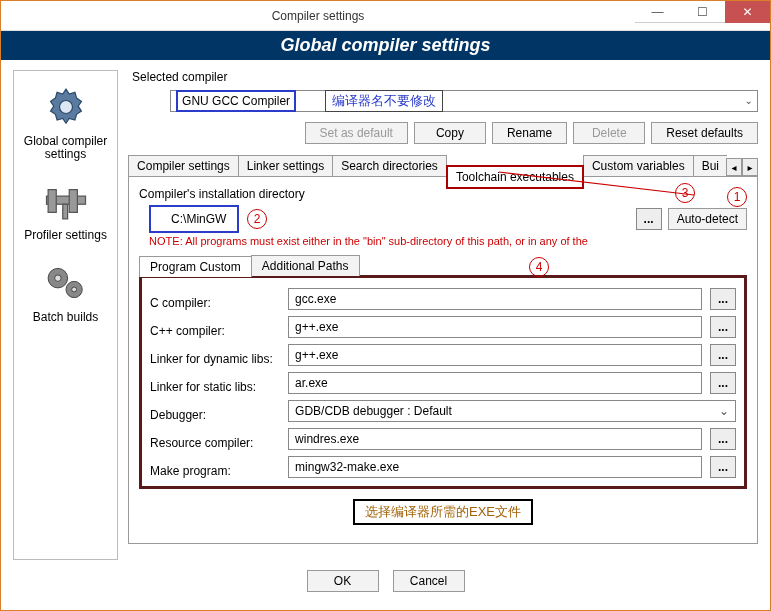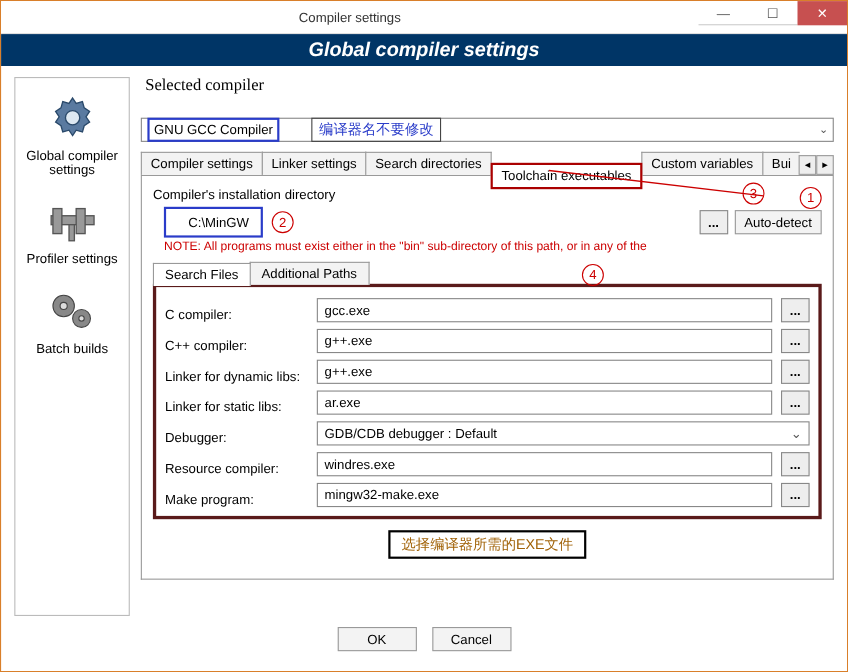--- a/index.html
+++ b/index.html
@@ -10,21 +10,21 @@
 .winbtn { width: 45px; height: 22px; display: flex; align-items: center; justify-content: center; cursor: pointer; margin-top:0; }
 .winbtn.min, .winbtn.max { background: #fff; color:#555; border-bottom:1px solid #ccc; }
 .winbtn.close { background: #c75050; color: #fff; }
 .banner { background: #003566; color: #fff; font-weight: bold; font-size: 18px; text-align: center; padding: 4px 0; font-style: italic; }
 .main { display: flex; padding: 10px 12px 0 12px; gap: 10px; }
 .sidebar { width: 125px; border: 1px solid #bbb; padding: 6px 4px; display: flex; flex-direction: column; gap: 6px; align-items: center; height: 490px; }
 .side-item { display: flex; flex-direction: column; align-items: center; text-align: center; font-size: 12px; cursor: pointer; padding: 4px 2px; width: 100%; }
 .side-item svg { width: 60px; height: 52px; }
 .side-item .lbl { margin-top: 2px; line-height: 1.1; }
 .content { flex: 1; display: flex; flex-direction: column; }
-.fieldset-lbl { font-size: 15px; margin-bottom: 20px; margin-left: 4px; font-family: Liberation Serif, serif; }
+.fieldset-lbl { font-size: 12px; margin-bottom: 6px; margin-left: 4px; }
 .compiler-row { display: flex; align-items: center; gap: 0; margin-bottom: 6px; }
 .compiler-select { flex: 1; border: 1px solid #888; height: 22px; display: flex; align-items: center; padding: 0 6px; background: #fff; position: relative; }
 .compiler-select .arrow { position: absolute; right: 4px; top: 4px; font-size: 10px; color: #555; }
 .inner-box { border: 2px solid #2a3cc9; padding: 2px 4px; margin: -1px; }
 .note-blue { color: #2a3cc9; font-size: 13px; margin-left: 6px; border: 1px solid #444; padding: 1px 6px; }
 .btnrow { display: flex; gap: 6px; justify-content: flex-end; margin: 4px 0 8px 0; }
 .btn { border: 1px solid #999; background: #f3f3f3; padding: 3px 14px; font-size: 12px; cursor: pointer; min-width: 72px; text-align: center; }
 .btn.disabled { color: #999; }
 .tabs { display: flex; border-bottom: 1px solid #999; position: relative; align-items:flex-end; }
 .tab { padding: 3px 8px; border: 1px solid #999; border-bottom: none; background: #f3f3f3; margin-right: -1px; font-size: 12px; cursor: pointer; white-space: nowrap; }
@@ -99,25 +99,32 @@
             <circle cx="42" cy="40" r="3" fill="#ddd"></circle>
           </g>
         </svg>
       <div class="lbl">Batch builds</div>
     </div>
   </div>
 
   <div class="content">
     <div class="fieldset-lbl">Selected compiler</div>
     <div class="compiler-row">
-      <div class="compiler-select" style="position:relative;">
+      <div class="compiler-select" style="position:relative;margin-left:42px;">
         <span class="inner-box">GNU GCC Compiler</span>
         <span style="margin-left:30px;" class="note-blue">编译器名不要修改</span>
         <span class="arrow">⌄</span>
       </div>
+    </div>
+    <div class="btnrow">
+      <div class="btn disabled">Set as default</div>
+      <div class="btn">Copy</div>
+      <div class="btn">Rename</div>
+      <div class="btn disabled">Delete</div>
+      <div class="btn">Reset defaults</div>
     </div>
 
     <div class="tabs">
       <div class="tab">Compiler settings</div>
       <div class="tab">Linker settings</div>
       <div class="tab">Search directories</div>
       <div class="tab active highlight">Toolchain executables</div>
       <div class="tab">Custom variables</div>
       <div class="tab" style="border-right:none;">Bui</div>
       <div class="tab-scroll">
@@ -140,21 +147,21 @@
             <span>C:\MinGW</span>
           </div>
         <div class="circ" style="position:static; margin-left:2px;">2</div>
         <div style="flex:1;"></div>
         <div class="small-btn">...</div>
         <div class="btn" style="min-width:auto; padding:3px 8px;">Auto-detect</div>
       </div>
       <div class="note-red" style="margin-left:10px;">NOTE: All programs must exist either in the "bin" sub-directory of this path, or in any of the</div>
 
       <div class="subtabs">
-        <div class="subtab active">Search Files</div>
+        <div class="subtab active">Program Custom</div>
         <div class="subtab">Additional Paths</div>
       </div>
       <div class="prog-box">
         <div class="prog-row">
           <div class="prog-label">C compiler:</div>
           <div class="prog-input">
               <span>gcc.exe</span>
             </div>
           <div class="small-btn">...</div>
         </div>

